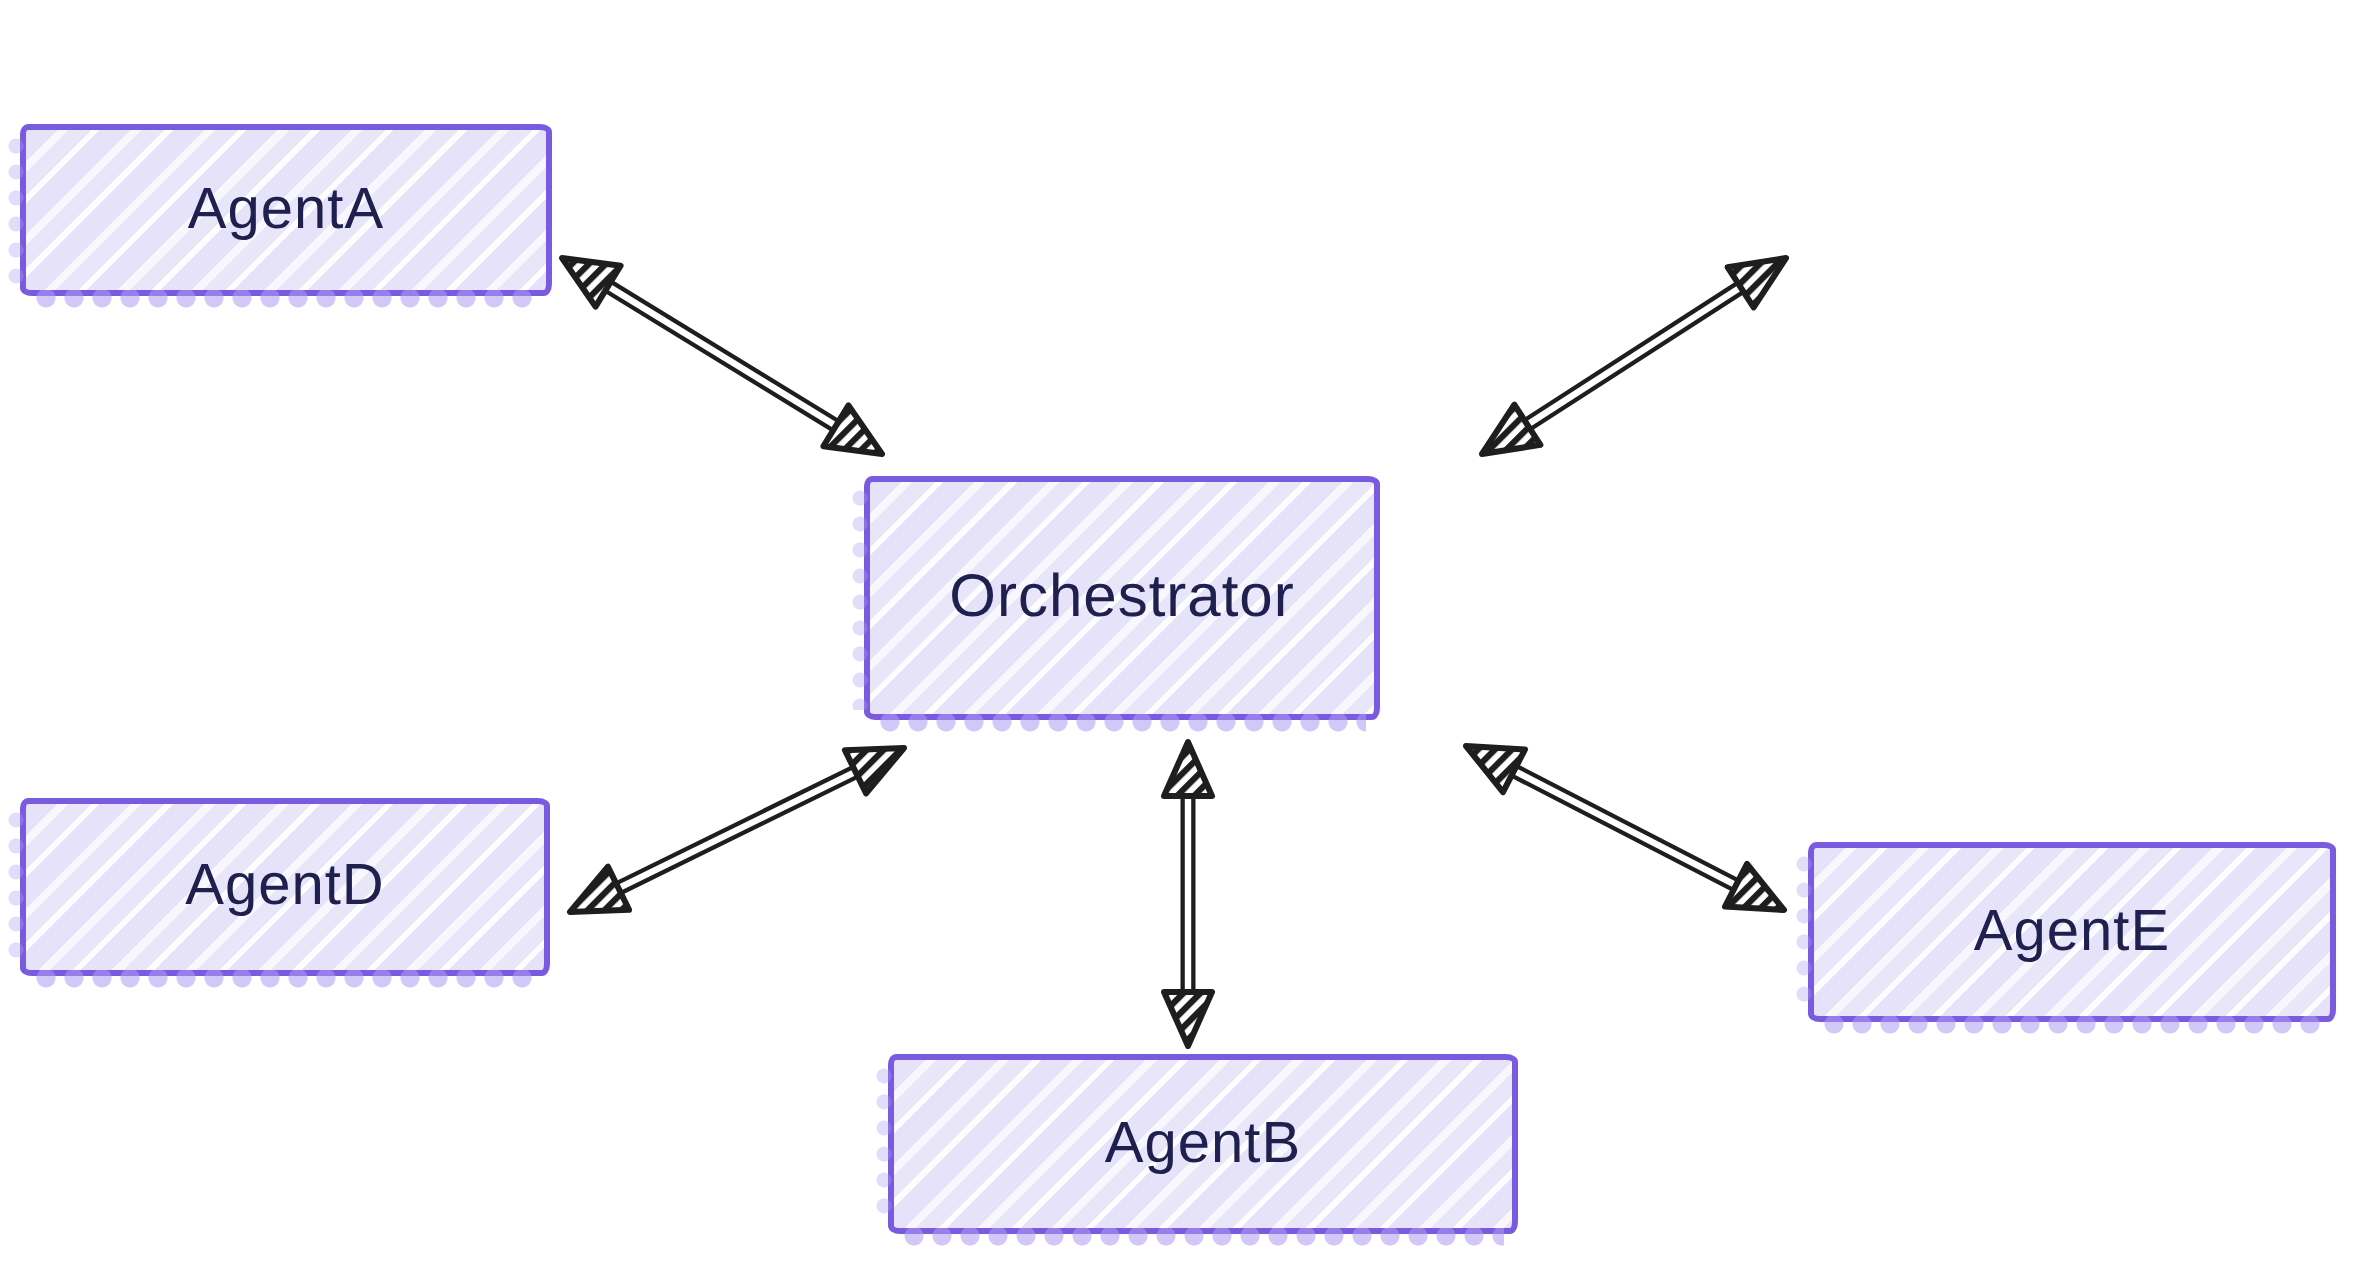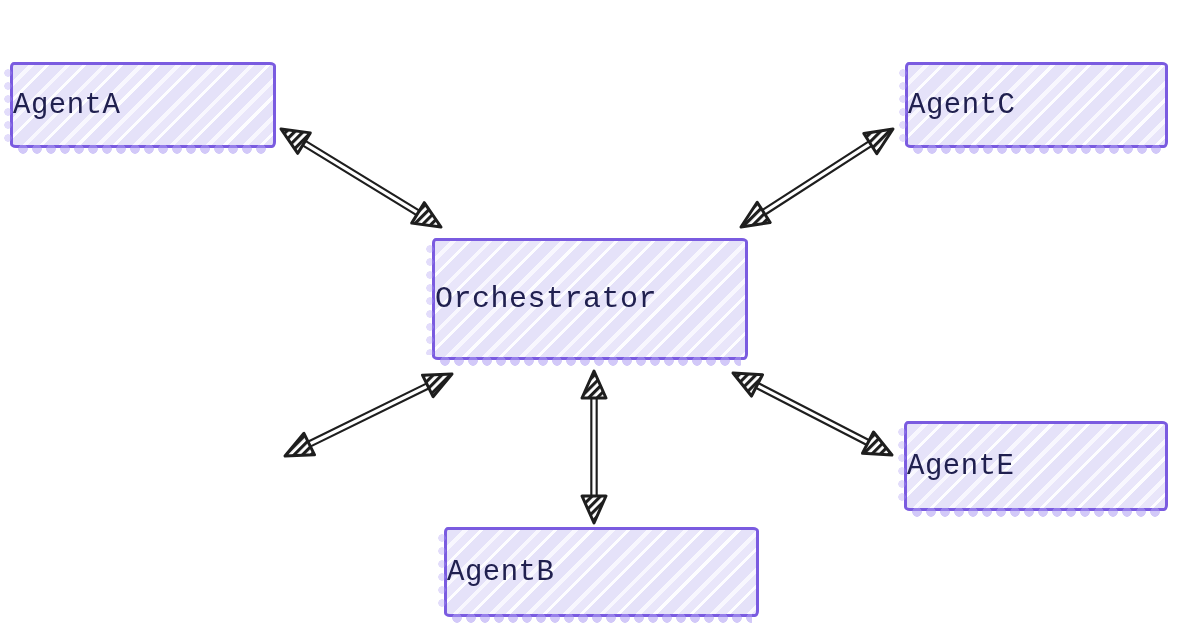--- a/index.html
+++ b/index.html
@@ -14,21 +14,21 @@
   .node{
     position:absolute;
     box-sizing:border-box;
     border:3px solid #7a5be0;
     border-radius:4px 6px 4px 6px / 5px 4px 6px 4px;
     background:repeating-linear-gradient(135deg,
       #e5e2f9 0px, #e5e2f9 11px,
       #f8f7fe 11px, #f8f7fe 15px,
       #e9e6fa 15px, #e9e6fa 23px,
       #fdfdff 23px, #fdfdff 26px);
-    display:flex;align-items:center;font-family:Liberation Mono, monospace;
+    display:flex;align-items:center;justify-content:center;
   }
   .node::after{
     content:"";
     position:absolute;left:4px;right:4px;bottom:-10px;height:10px;
     background:radial-gradient(circle at 6px 4px, rgba(173,156,243,.55) 4.5px, rgba(173,156,243,0) 5px);
     background-size:14px 10px;background-repeat:repeat-x;
     pointer-events:none;
   }
   .node::before{
     content:"";
@@ -36,21 +36,21 @@
     background:radial-gradient(circle at 4px 6px, rgba(173,156,243,.35) 3.5px, rgba(173,156,243,0) 4px);
     background-size:9px 13px;background-repeat:repeat-y;
     pointer-events:none;
   }
   .node-label{
     color:#20204f;
     font-size:29px;
     letter-spacing:0.5px;
     user-select:none;
   }
-  .node-orchestrator{left:432px;top:238px;width:316px;height:122px;}
+  .node-orchestrator{left:432px;top:238px;width:258px;height:122px;}
   .node-orchestrator .node-label{font-size:30px;}
   .node-agent-a{left:10px;top:62px;width:266px;height:86px;}
   .node-agent-c{left:905px;top:62px;width:263px;height:86px;}
   .node-agent-d{left:10px;top:399px;width:265px;height:89px;}
   .node-agent-e{left:904px;top:397px;width:264px;height:90px;margin-top:24px;}
   .node-agent-b{left:444px;top:527px;width:315px;height:90px;}
 </style>
 </head>
 <body>
 
@@ -92,28 +92,28 @@
         <line x1="747.2202814208061" y1="380.3337300409189" x2="877.7797185791939" y2="447.6662699590811" stroke="#ffffff" stroke-width="3.2"></line>
         <polygon points="733,373 751.4964273669211,396.0408805096552 762.4970224282995,374.71045837844605" fill="url(#hatch)" stroke="#1e1e1e" stroke-width="3" stroke-linejoin="round"></polygon>
         <polygon points="892,455 862.5029775717005,453.28954162155395 873.5035726330789,431.9591194903448" fill="url(#hatch)" stroke="#1e1e1e" stroke-width="3" stroke-linejoin="round"></polygon>
       </g>
   </svg>
 
   <div class="node node-agent-a">
     <span class="node-label">AgentA</span>
   </div>
 
-  <div class="node node-agent-c">
-    <span class="node-label">AgentC</span>
-  </div>
 
   <div class="node node-orchestrator">
     <span class="node-label">Orchestrator</span>
   </div>
 
+  <div class="node node-agent-d">
+    <span class="node-label">AgentD</span>
+  </div>
 
   <div class="node node-agent-e">
     <span class="node-label">AgentE</span>
   </div>
 
   <div class="node node-agent-b">
     <span class="node-label">AgentB</span>
   </div>
 
 </div>

